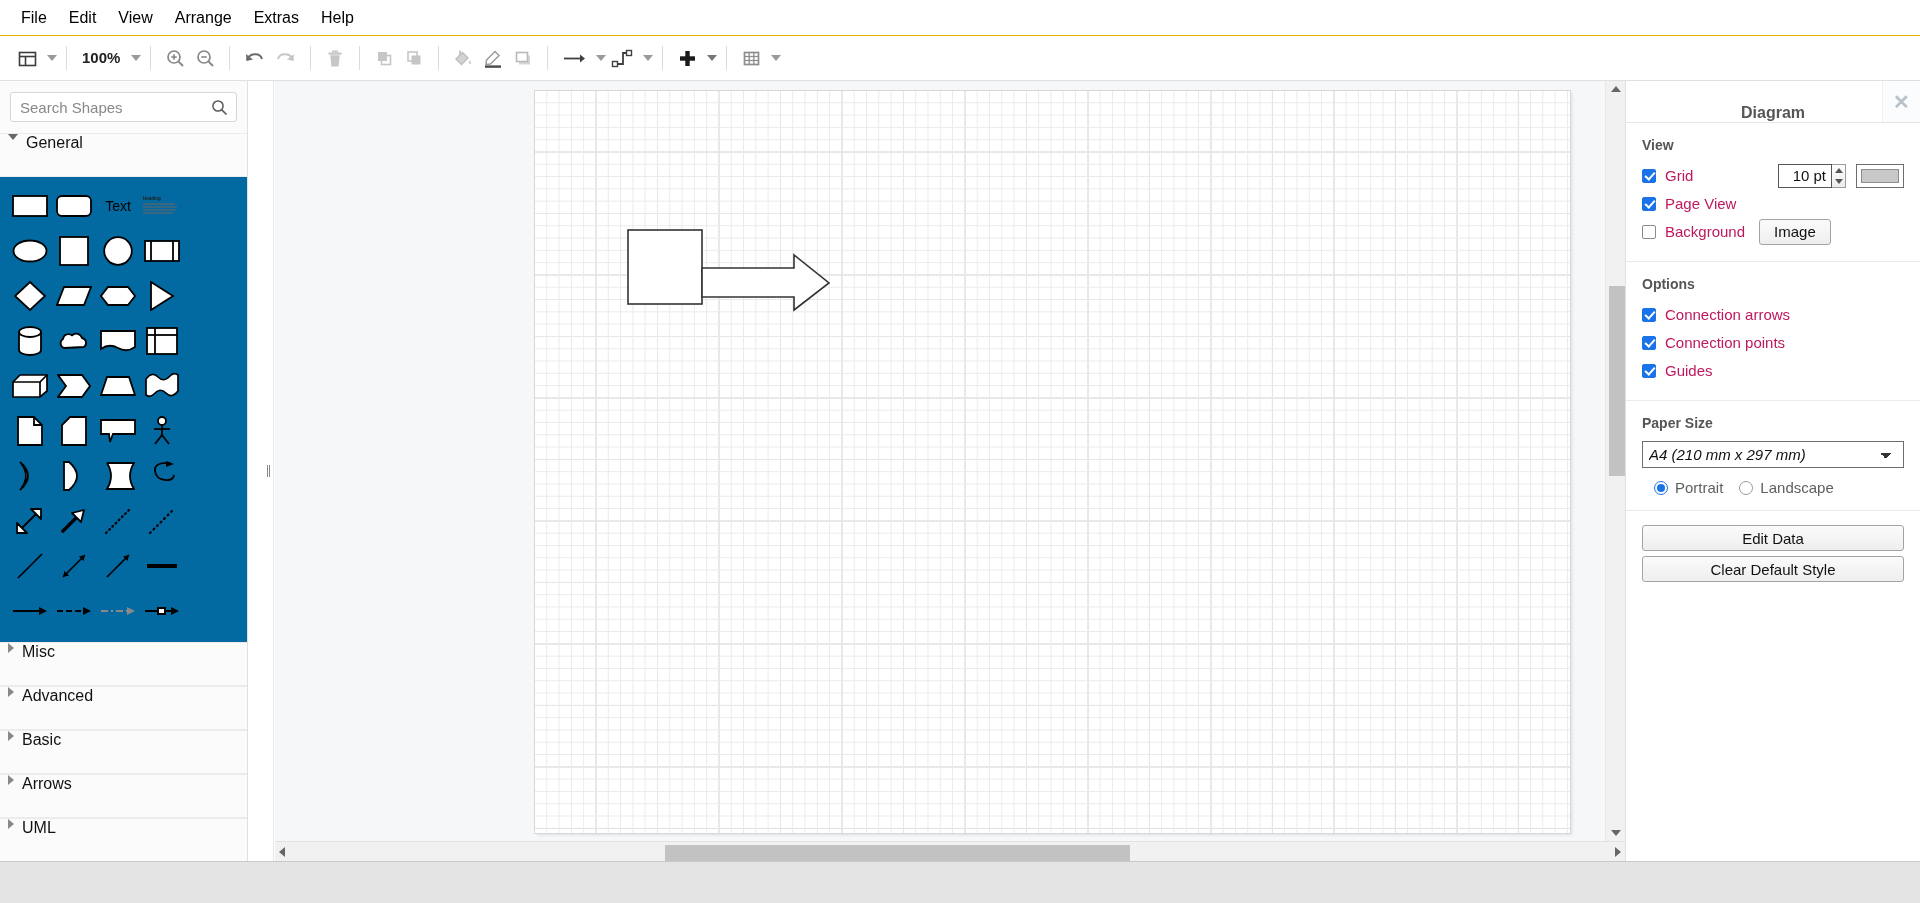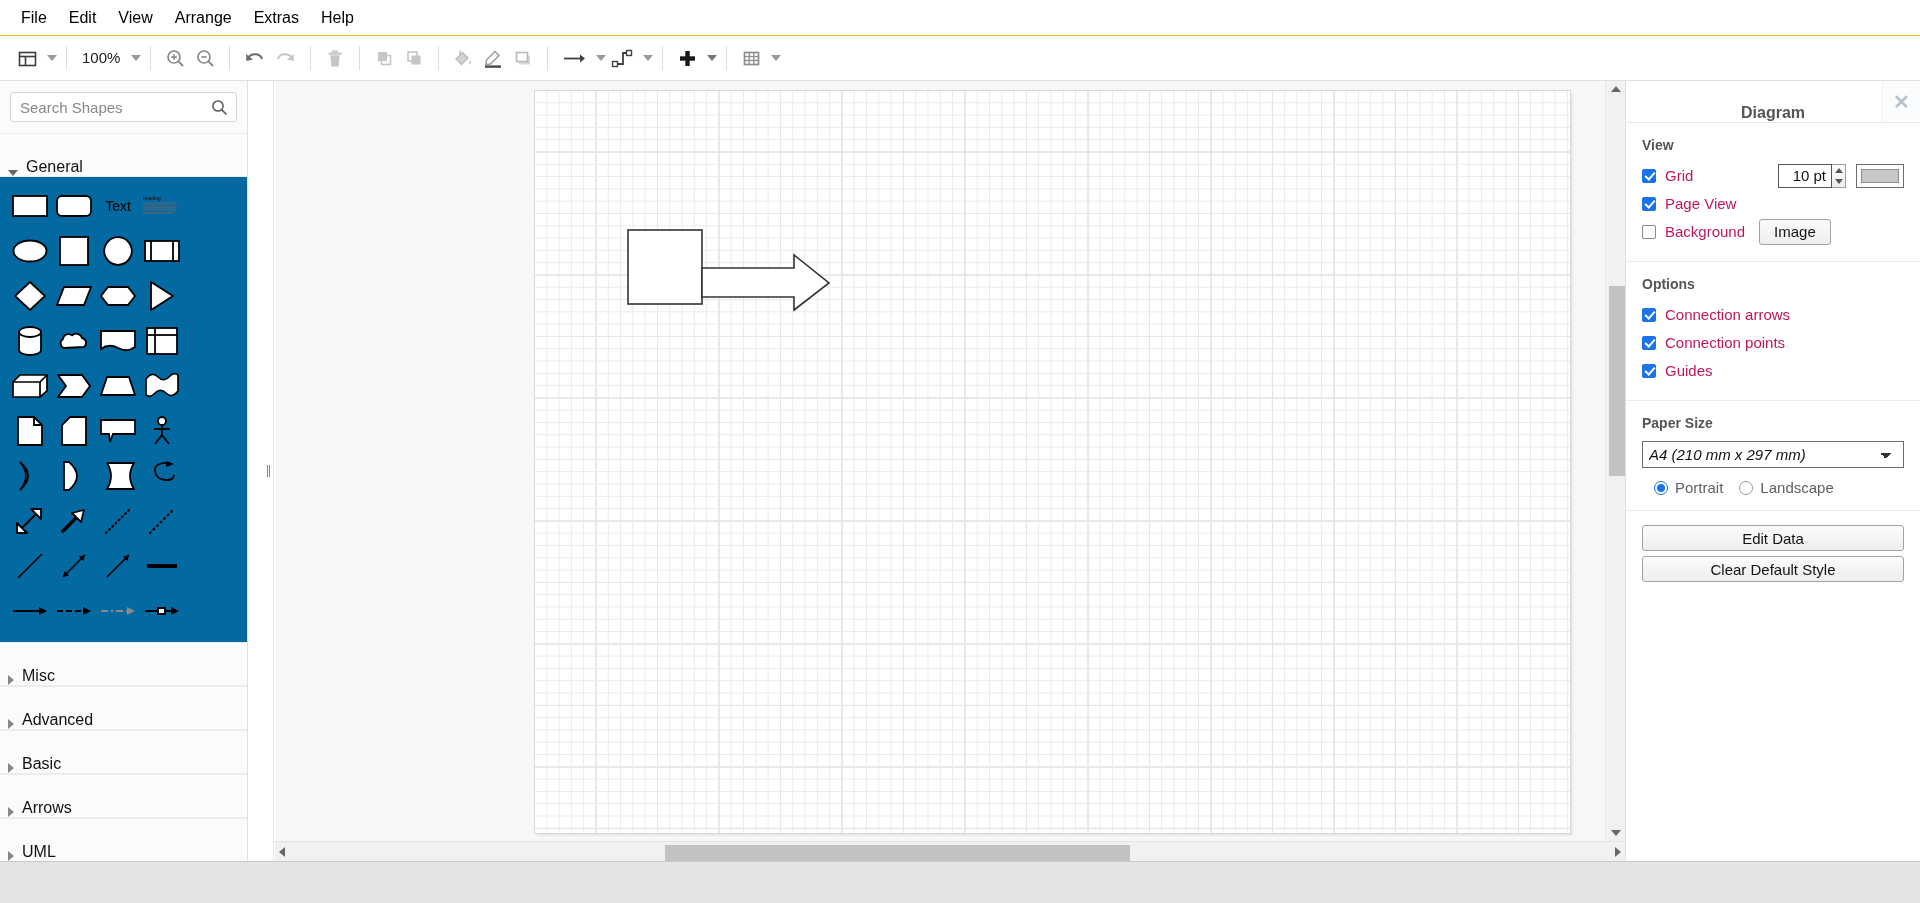--- a/index.html
+++ b/index.html
@@ -39,20 +39,21 @@
     height: 30px; min-width: 30px;
     display: flex; align-items: center; justify-content: center;
     padding: 0 4px; cursor: default; position: relative;
   }
   .tb-sep {
     width: 1px; height: 24px; background: #dcdcdc; margin: 0 9px;
   }
   .tb-zoom-label {
     font-size: 15px; color: #202020; padding: 0 6px;
     line-height: 20px;
+    font-weight: bold;
   }
   .caret {
     width: 0; height: 0;
     border-left: 5px solid transparent;
     border-right: 5px solid transparent;
     border-top: 6px solid #9a9a9a;
     margin-left: 5px;
   }
   .caret.dark { border-top-color: #777; }
   .tb-group { display: flex; align-items: center; }
@@ -82,21 +83,21 @@
     padding: 0 30px 0 9px;
     font-family: "Liberation Sans", sans-serif;
   }
   #search-box input::placeholder { color: #888888; }
   .search-icon {
     position: absolute; right: 8px; top: 6px;
     width: 17px; height: 17px;
   }
 
   .sec-header {
-    height: 44px; display: flex; align-items: flex-end;
+    height: 44px; display: flex; align-items: flex-start;
     padding-left: 6px;
     font-size: 16px; color: #111;
     border-top: 1px solid #ececec;
     border-bottom: 1px solid #ececec;
     background: #fbfbfb;
     cursor: default;
   }
   .sec-header.collapsed { border-bottom: 1px solid #ececec; }
   .tri {
     width: 0; height: 0; margin-right: 8px; margin-left: 2px;

